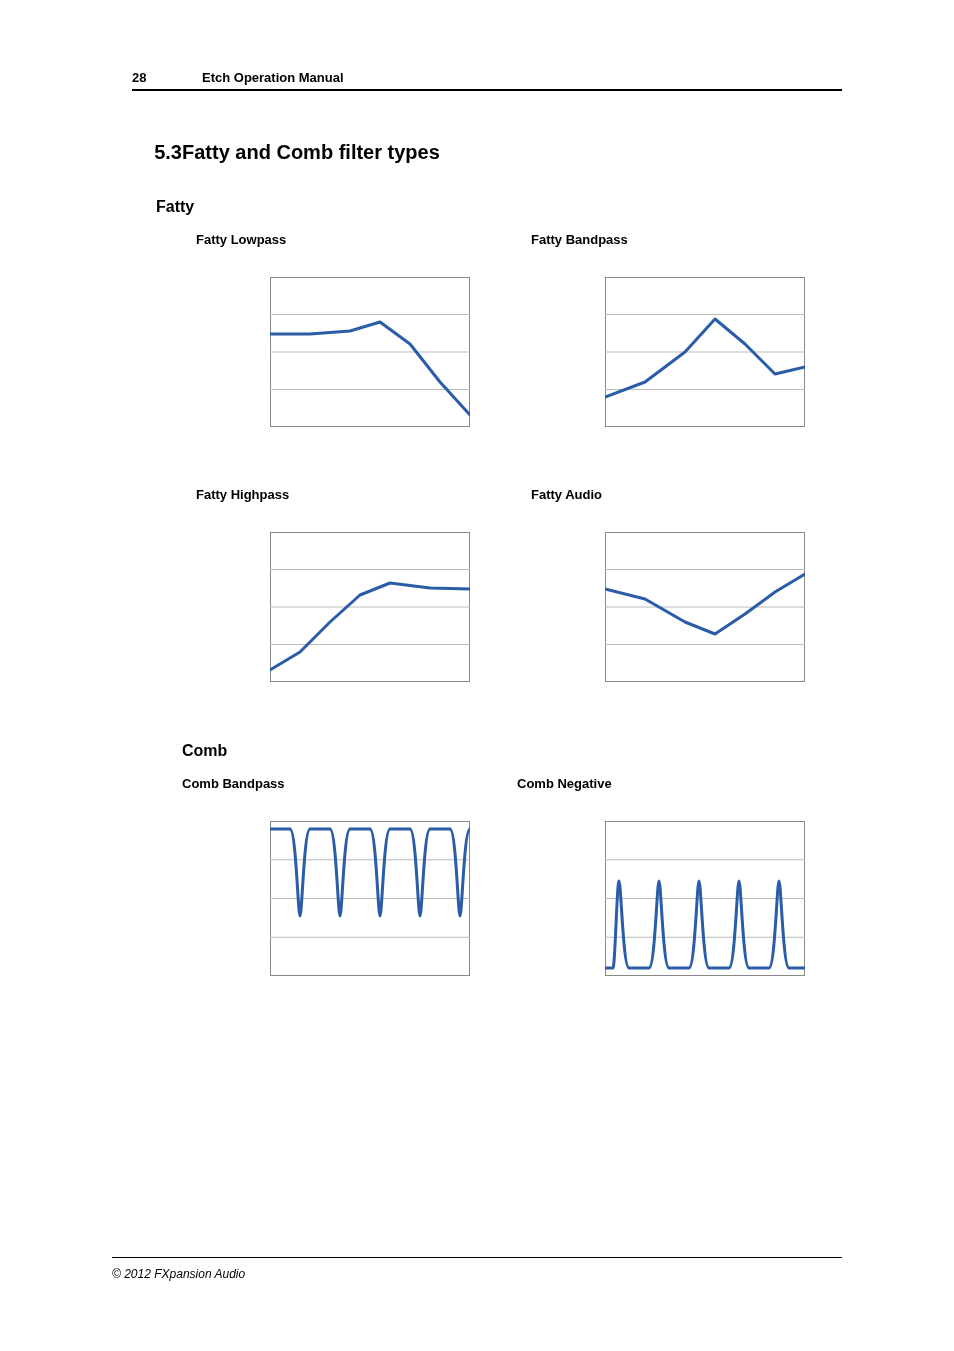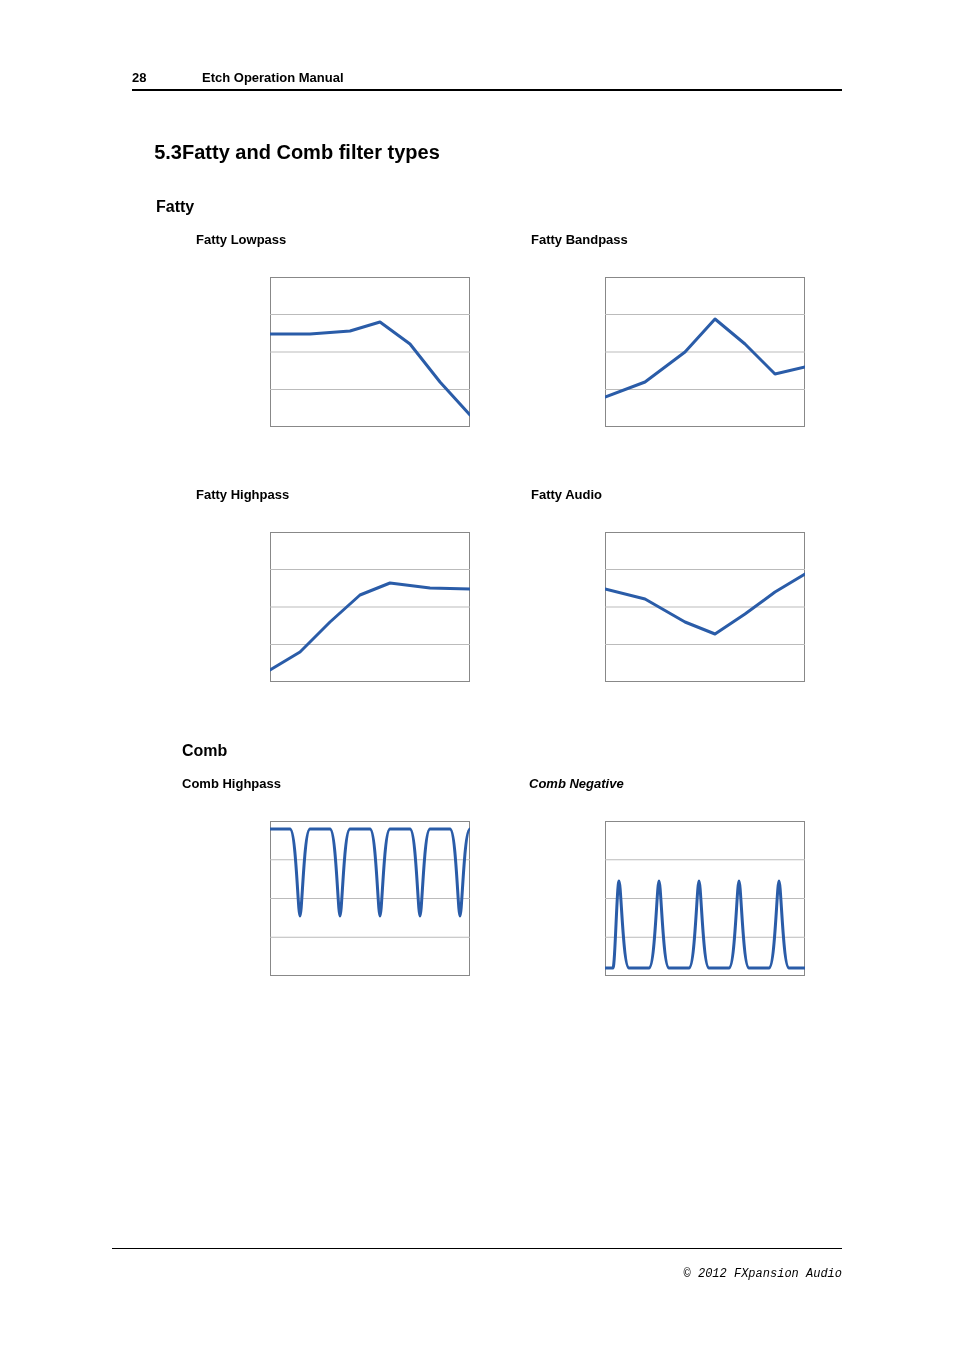--- a/index.html
+++ b/index.html
@@ -78,25 +78,25 @@
   svg.chart {
     display: block;
     background: #fff;
   }
   .footer {
     position: absolute;
     left: 112px;
     right: 112px;
     bottom: 70px;
     border-top: 1px solid #000;
-    text-align: right;
+    text-align: left;
     font-style: italic;
     font-size: 12px;
-    padding-top: 18px;
-    font-family: Liberation Mono, monospace;
+    padding-top: 9px;
+    font-family: Liberation Sans, sans-serif;
   }
 </style>
 </head>
 <body>
 
 <div class="page">
 
   <div class="header-line">
     <div class="page-number">28</div>
     <div class="doc-title">Etch Operation Manual</div>
@@ -160,38 +160,38 @@
           <path d="M0,57 L40,67 L80,90 L110,102 L140,82 L170,60 L200,42" fill="none" stroke="#2a5ca8" stroke-width="3" stroke-linejoin="round" stroke-linecap="round"></path>
         </svg>
       </div>
     </div>
   </div>
 
   <div class="sub1b">Comb</div>
 
   <div class="row">
     <div class="col">
-      <div class="sub2" style="margin-left:0;">Comb Highpass</div>
+      <div class="sub2" style="margin-left:0;">Comb Bandpass</div>
       <div class="chartbox">
         <svg class="chart" width="200" height="155" viewBox="0 0 200 155">
           <rect x="0.5" y="0.5" width="199" height="154" fill="none" stroke="#888" stroke-width="1"></rect>
           <line x1="0" y1="38.75" x2="200" y2="38.75" stroke="#bbb" stroke-width="1"></line>
           <line x1="0" y1="77.5" x2="200" y2="77.5" stroke="#bbb" stroke-width="1"></line>
           <line x1="0" y1="116.25" x2="200" y2="116.25" stroke="#bbb" stroke-width="1"></line>
           <path d="M0,8
                    C8,8 12,8 20,8 C26,8 28,95 30,95 C32,95 34,8 40,8
                    C48,8 52,8 60,8 C66,8 68,95 70,95 C72,95 74,8 80,8
                    C88,8 92,8 100,8 C106,8 108,95 110,95 C112,95 114,8 120,8
                    C128,8 132,8 140,8 C146,8 148,95 150,95 C152,95 154,8 160,8
                    C168,8 172,8 180,8 C186,8 188,95 190,95 C192,95 194,8 200,8" fill="none" stroke="#2a5ca8" stroke-width="3" stroke-linejoin="round" stroke-linecap="round"></path>
         </svg>
       </div>
     </div>
     <div class="col">
-      <div class="sub2" style="margin-left:12px;font-style:italic;">Comb Negative</div>
+      <div class="sub2" style="margin-left:0;">Comb Negative</div>
       <div class="chartbox">
         <svg class="chart" width="200" height="155" viewBox="0 0 200 155">
           <rect x="0.5" y="0.5" width="199" height="154" fill="none" stroke="#888" stroke-width="1"></rect>
           <line x1="0" y1="38.75" x2="200" y2="38.75" stroke="#bbb" stroke-width="1"></line>
           <line x1="0" y1="77.5" x2="200" y2="77.5" stroke="#bbb" stroke-width="1"></line>
           <line x1="0" y1="116.25" x2="200" y2="116.25" stroke="#bbb" stroke-width="1"></line>
           <path d="M0,147
                    C4,147 6,147 8,147 C10,147 12,60 14,60 C16,60 18,147 24,147
                    C32,147 36,147 44,147 C50,147 52,60 54,60 C56,60 58,147 64,147
                    C72,147 76,147 84,147 C90,147 92,60 94,60 C96,60 98,147 104,147

